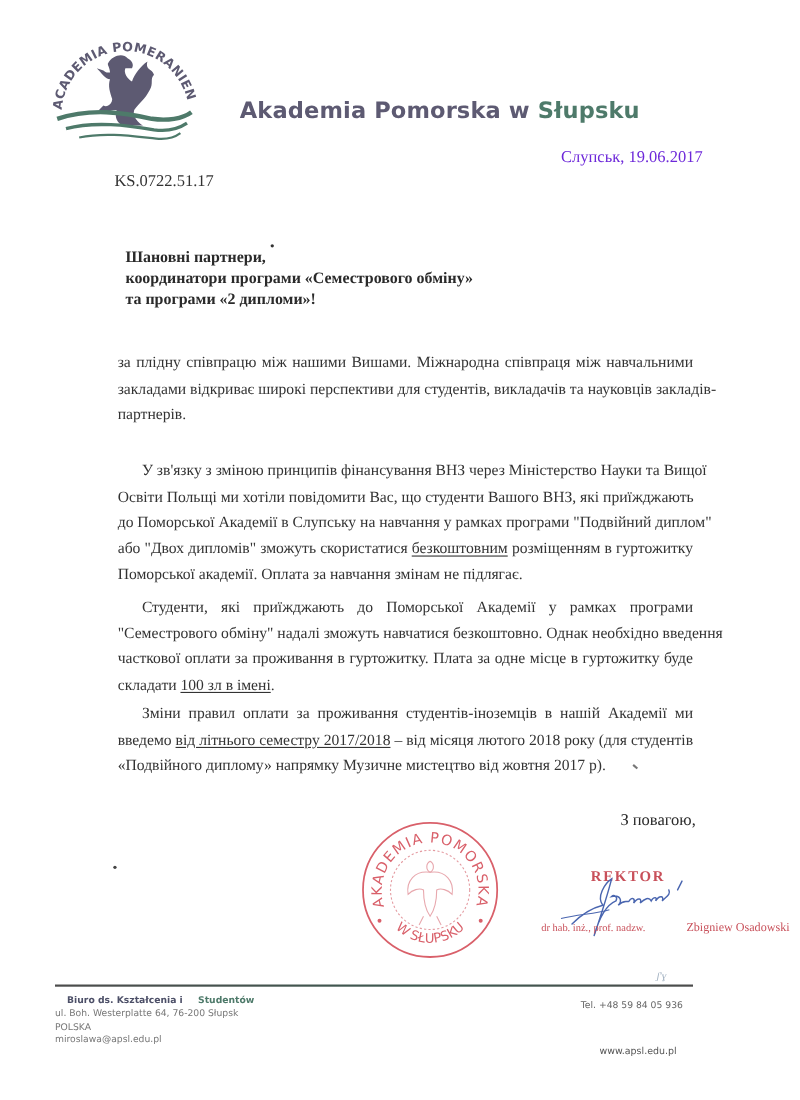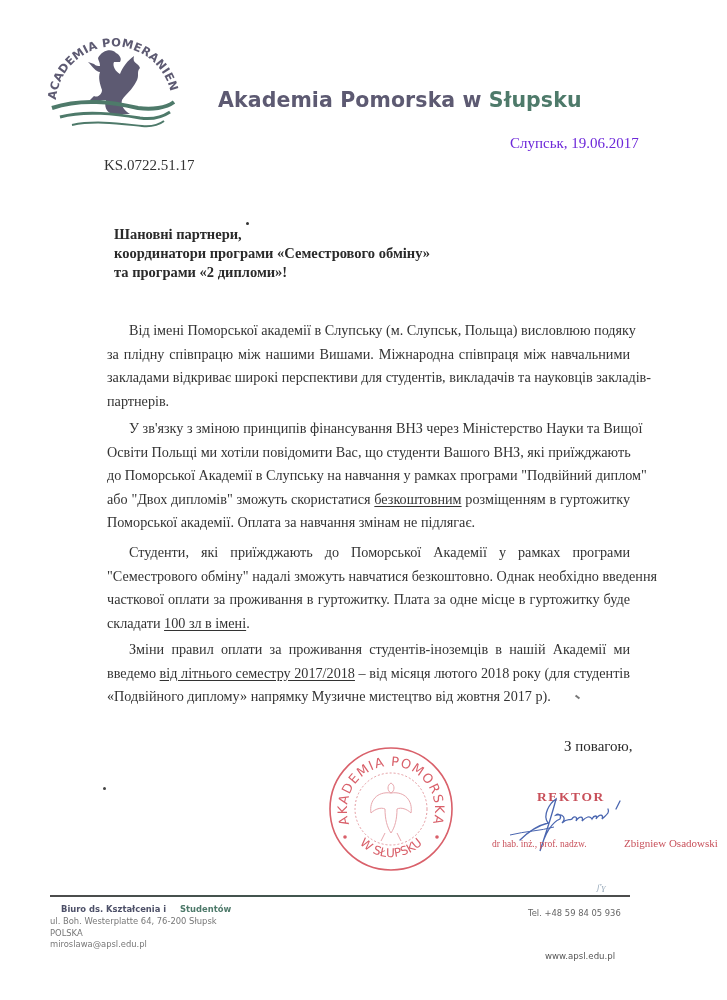--- a/index.html
+++ b/index.html
@@ -72,21 +72,20 @@
 <div id="ref-number" class="abs">KS.0722.51.17</div>
 <div id="dot-mark" class="abs"></div>
 
 <div id="greeting" class="abs">
   <div>Шановні партнери,</div>
   <div>координатори програми «Семестрового обміну»</div>
   <div>та програми «2 дипломи»!</div>
 </div>
 
 <div id="p1" class="abs para">
-  <span class="line indent">Від імені Поморської академії в Слупську (м. Слупськ, Польща) висловлюю подяку</span>
   <span class="line">за плідну співпрацю між нашими Вишами. Міжнародна співпраця між навчальними</span>
   <span class="line">закладами відкриває широкі перспективи для студентів, викладачів та науковців закладів-</span>
   <span class="line last">партнерів.</span>
 </div>
 
 <div id="p2" class="abs para">
   <span class="line indent">У зв'язку з зміною принципів фінансування ВНЗ через Міністерство Науки та Вищої</span>
   <span class="line">Освіти Польщі ми хотіли повідомити Вас, що студенти Вашого ВНЗ, які приїжджають</span>
   <span class="line">до Поморської Академії в Слупську на навчання у рамках програми "Подвійний диплом"</span>
   <span class="line"><span>або "Двох дипломів" зможуть скористатися </span><span class="u">безкоштовним</span><span> розміщенням в гуртожитку</span></span>

